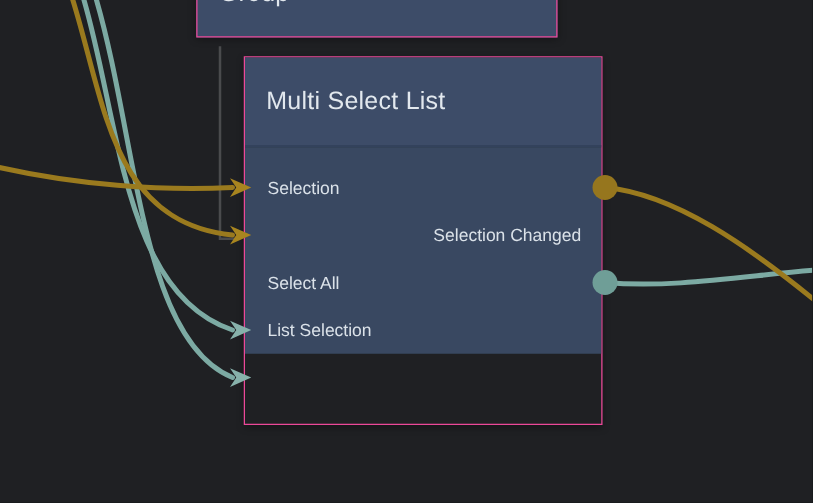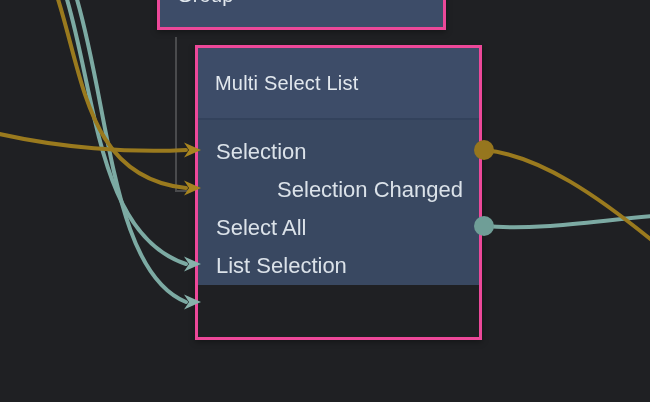--- a/index.html
+++ b/index.html
@@ -6,21 +6,21 @@
   .canvas{
     position:relative;
     width:650px;height:402px;
     overflow:hidden;
     background:#1f2023;
     font-family:"Liberation Sans","DejaVu Sans",sans-serif;
   }
   .node{
     position:absolute;
     box-sizing:border-box;
-    border:3px solid #ec4899;
+    border:1px solid #ec4899;
     box-shadow:0 2px 6px rgba(0,0,0,0.35);
     z-index:1;
   }
   .node-header{
     box-sizing:border-box;
     height:72px;
     display:flex;
     align-items:center;
     padding-left:17px;
     border-bottom:2px solid #33425c;
@@ -40,21 +40,21 @@
     display:flex;
     align-items:center;
     padding-left:18px;
     padding-right:16px;
   }
   .port-row.out{
     justify-content:flex-end;
     margin-left:28px;
   }
   .port-label{
-    font-size:22px;
+    font-size:14px;
     color:#dbe2e9;
     white-space:nowrap;
   }
   #group-node{
     left:157px; top:-40px;
     width:289px; height:70px;
   }
   #group-node .node-header{border-bottom:none;height:100%;}
   #msl-node{
     left:195px; top:45px;

